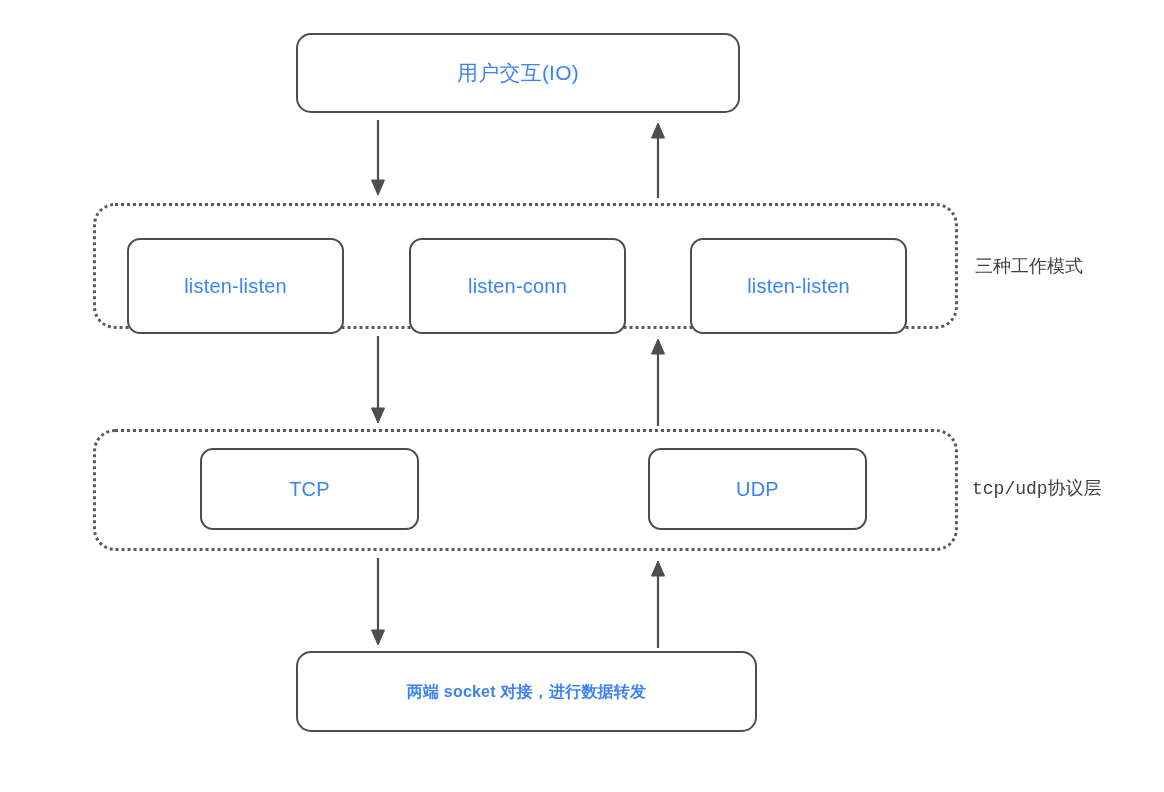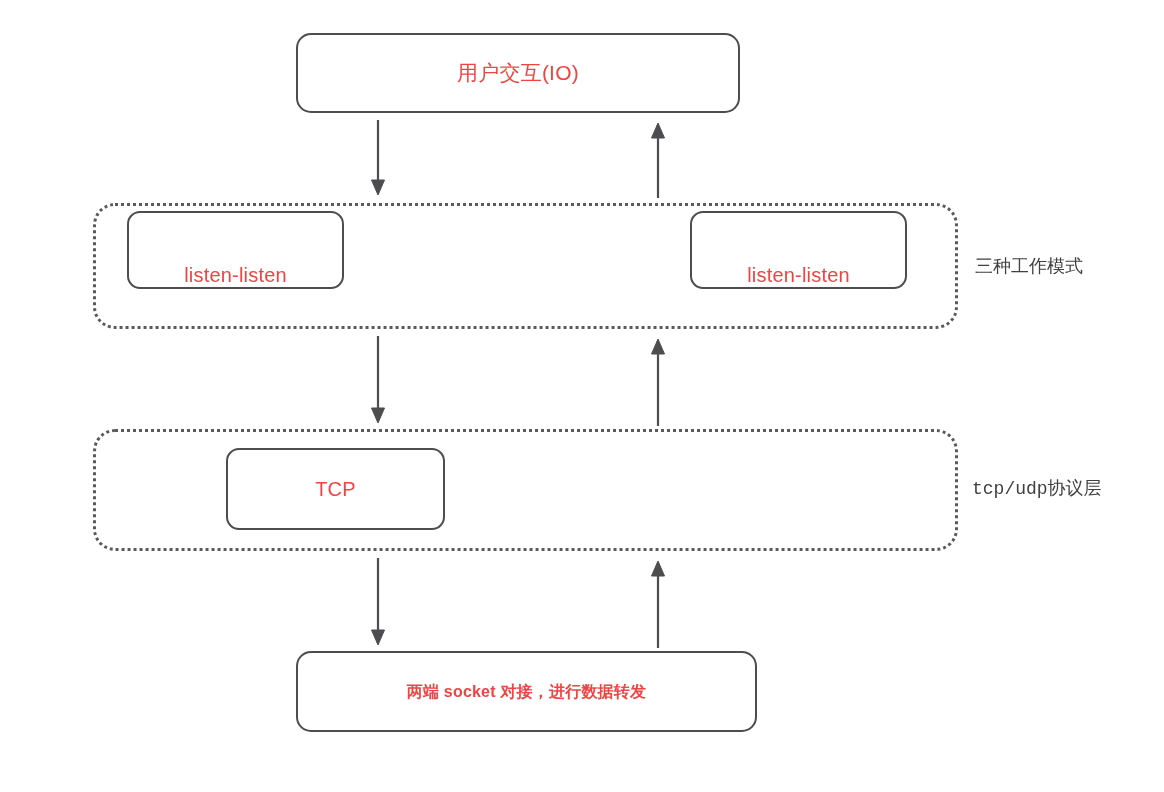--- a/index.html
+++ b/index.html
@@ -22,21 +22,21 @@
   
   .node {
     position: absolute;
     box-sizing: border-box;
     border: 2.5px solid #4d4d4f;
     border-radius: 13px;
     background: #ffffff;
     display: flex;
     align-items: center;
     justify-content: center;
-    color: #ef4444;
+    color: #3b82f6;
     letter-spacing: 0.2px;
   }
   .node-label {
     display: block;
     text-align: center;
     line-height: 1.2;
   }
 
   
   #node-user-io {
@@ -46,44 +46,43 @@
     height: 80px;
     border-radius: 15px;
   }
   #node-user-io .node-label {
     font-size: 21px;
     font-weight: 400;
   }
 
   
   .mode-node {
-    top: 211px;
+    top: 238px;
     width: 217px;
-    height: 78px;
-    align-items: flex-end;
+    height: 96px;
   }
   .mode-node .node-label {
     font-size: 20px;
     font-weight: 400;
   }
   #node-mode-0 { left: 127px; }
   #node-mode-1 { left: 409px; }
   #node-mode-2 { left: 690px; }
 
   
   .proto-node {
     top: 448px;
     width: 219px;
     height: 82px;
   }
   .proto-node .node-label {
     font-size: 20px;
     font-weight: 400;
   }
-  #node-proto-0 { left: 226px; }
+  #node-proto-0 { left: 200px; }
   #node-proto-1 { left: 648px; }
 
   
   #node-socket {
     left: 296px;
     top: 651px;
     width: 461px;
     height: 81px;
     border-radius: 15px;
   }
@@ -161,20 +160,23 @@
   <svg class="arrow arrow-a2" viewBox="0 0 40 78">
     <line x1="20" y1="78" x2="20" y2="14"></line>
     <polygon points="20,3 13.5,18 26.5,18"></polygon>
   </svg>
 
   <div class="group" id="group-modes"></div>
 
   <div class="node mode-node" id="node-mode-0">
     <span class="node-label">listen-listen</span>
   </div>
+  <div class="node mode-node" id="node-mode-1">
+    <span class="node-label">listen-conn</span>
+  </div>
   <div class="node mode-node" id="node-mode-2">
     <span class="node-label">listen-listen</span>
   </div>
 
   <div class="side-label" id="label-modes">三种工作模式</div>
 
   <svg class="arrow arrow-b1" viewBox="0 0 40 90">
     <line x1="20" y1="0" x2="20" y2="76"></line>
     <polygon points="20,87 13.5,72 26.5,72"></polygon>
   </svg>
@@ -182,20 +184,23 @@
   <svg class="arrow arrow-b2" viewBox="0 0 40 90">
     <line x1="20" y1="90" x2="20" y2="14"></line>
     <polygon points="20,3 13.5,18 26.5,18"></polygon>
   </svg>
 
   <div class="group" id="group-protocols"></div>
 
   <div class="node proto-node" id="node-proto-0">
     <span class="node-label">TCP</span>
   </div>
+  <div class="node proto-node" id="node-proto-1">
+    <span class="node-label">UDP</span>
+  </div>
 
   <div class="side-label" id="label-protocols">tcp/udp协议层</div>
 
   <svg class="arrow arrow-c1" viewBox="0 0 40 90">
     <line x1="20" y1="0" x2="20" y2="76"></line>
     <polygon points="20,87 13.5,72 26.5,72"></polygon>
   </svg>
 
   <svg class="arrow arrow-c2" viewBox="0 0 40 90">
     <line x1="20" y1="90" x2="20" y2="14"></line>

